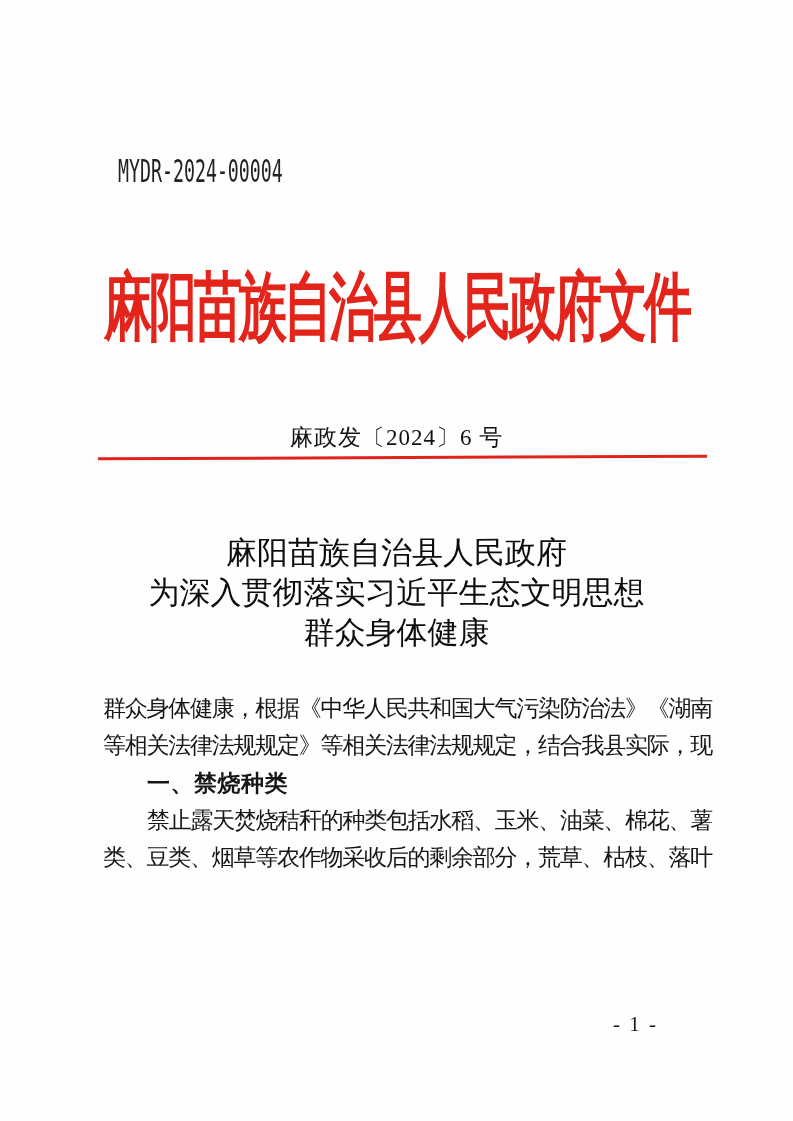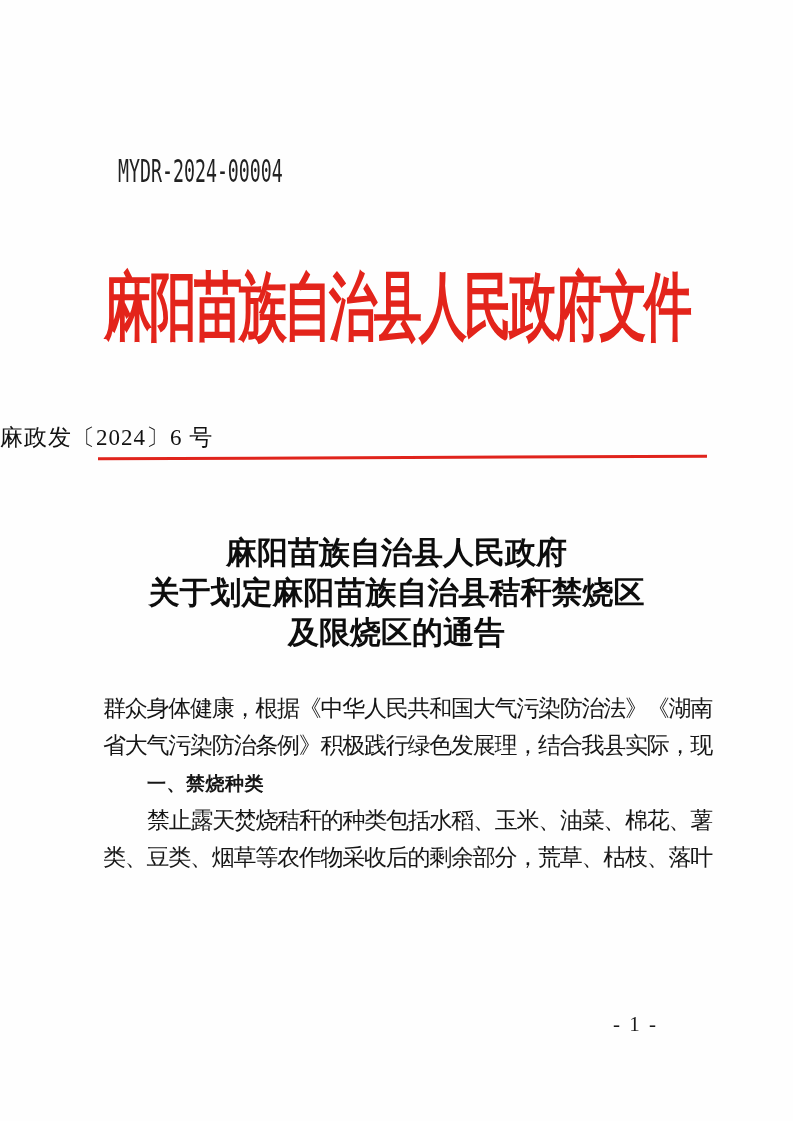--- a/index.html
+++ b/index.html
@@ -45,20 +45,21 @@
     transform: scaleY(1.55);
     transform-origin: center top;
     white-space: nowrap;
   }
   
   .doc-number {
     position: absolute;
     left: 0;
     top: 422px;
     width: 100%;
+    text-align: center;
     font-size: 23px;
     line-height: 32px;
     letter-spacing: 1px;
     color: #111;
   }
   
   .red-rule {
     position: absolute;
     left: 98px;
     top: 456px;
@@ -67,21 +68,21 @@
     background: var(--red-rule, #e0241c);
     transform: rotate(-0.25deg);
   }
   
   .title-block {
     position: absolute;
     left: 0;
     top: 533px;
     width: 100%;
     text-align: center;
-    font-weight: bold;
+    font-weight: normal;
     font-size: 31px;
     line-height: 40px;
     color: #0d0d0d;
   }
   
   .body-block {
     position: absolute;
     left: 103px;
     top: 690px;
     width: 609px;
@@ -100,21 +101,21 @@
     text-align-last: justify;
     white-space: normal;
   }
   .bline.indent {
     text-indent: 44px;
   }
   .bline.heading {
     font-family: Liberation Sans, sans-serif;
     font-weight: bold;
     letter-spacing: 0.5px;
-    font-size: 19px;
+    font-size: 23px;
   }
   
   .page-number {
     position: absolute;
     left: 613px;
     top: 1012px;
     font-size: 21px;
     line-height: 24px;
     letter-spacing: 2px;
     color: #1a1a1a;
@@ -129,27 +130,27 @@
   <div class="doc-code">MYDR-2024-00004</div>
 
   <div class="banner">麻阳苗族自治县人民政府文件</div>
 
   <div class="doc-number">麻政发〔2024〕6 号</div>
 
   <div class="red-rule"></div>
 
   <div class="title-block">
     <div>麻阳苗族自治县人民政府</div>
-    <div>关于划定麻阳苗族自治县秸秆禁烧区</div>
-    <div>及限烧区的通告</div>
+    <div>为深入贯彻落实习近平生态文明思想</div>
+    <div>群众身体健康</div>
   </div>
 
   <div class="body-block">
     <div class="bline fill">群众身体健康，根据《中华人民共和国大气污染防治法》《湖南</div>
-    <div class="bline fill">省大气污染防治条例》积极践行绿色发展理，结合我县实际，现</div>
+    <div class="bline fill">等相关法律法规规定》等相关法律法规规定，结合我县实际，现</div>
     <div class="bline indent heading">一、禁烧种类</div>
     <div class="bline indent fill">禁止露天焚烧秸秆的种类包括水稻、玉米、油菜、棉花、薯</div>
     <div class="bline fill">类、豆类、烟草等农作物采收后的剩余部分，荒草、枯枝、落叶</div>
   </div>
 
   <div class="page-number">- 1 -</div>
 
 </div>
 
 </body></html>

